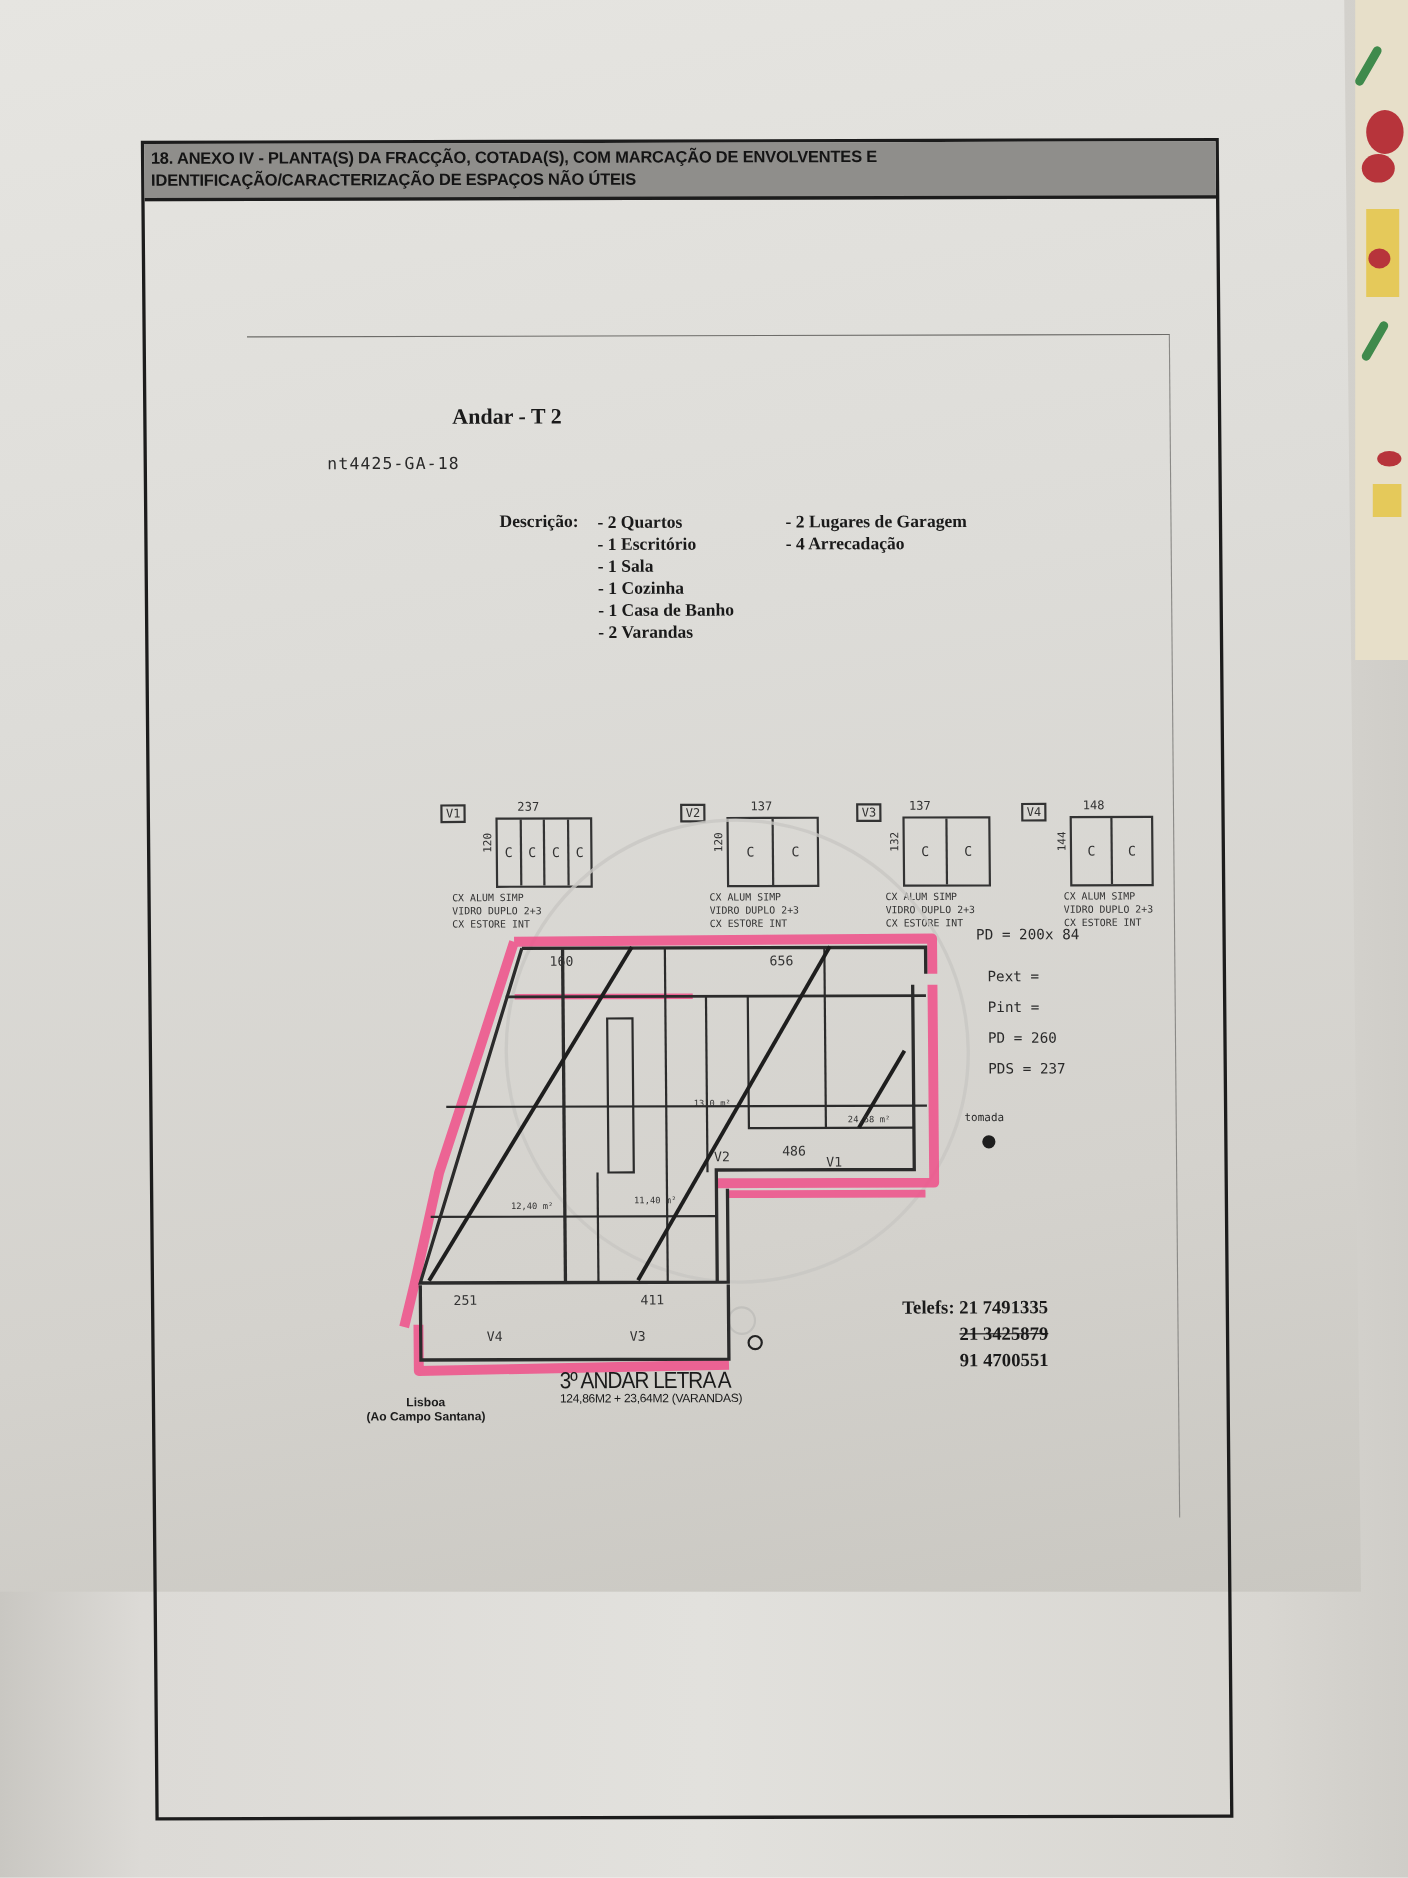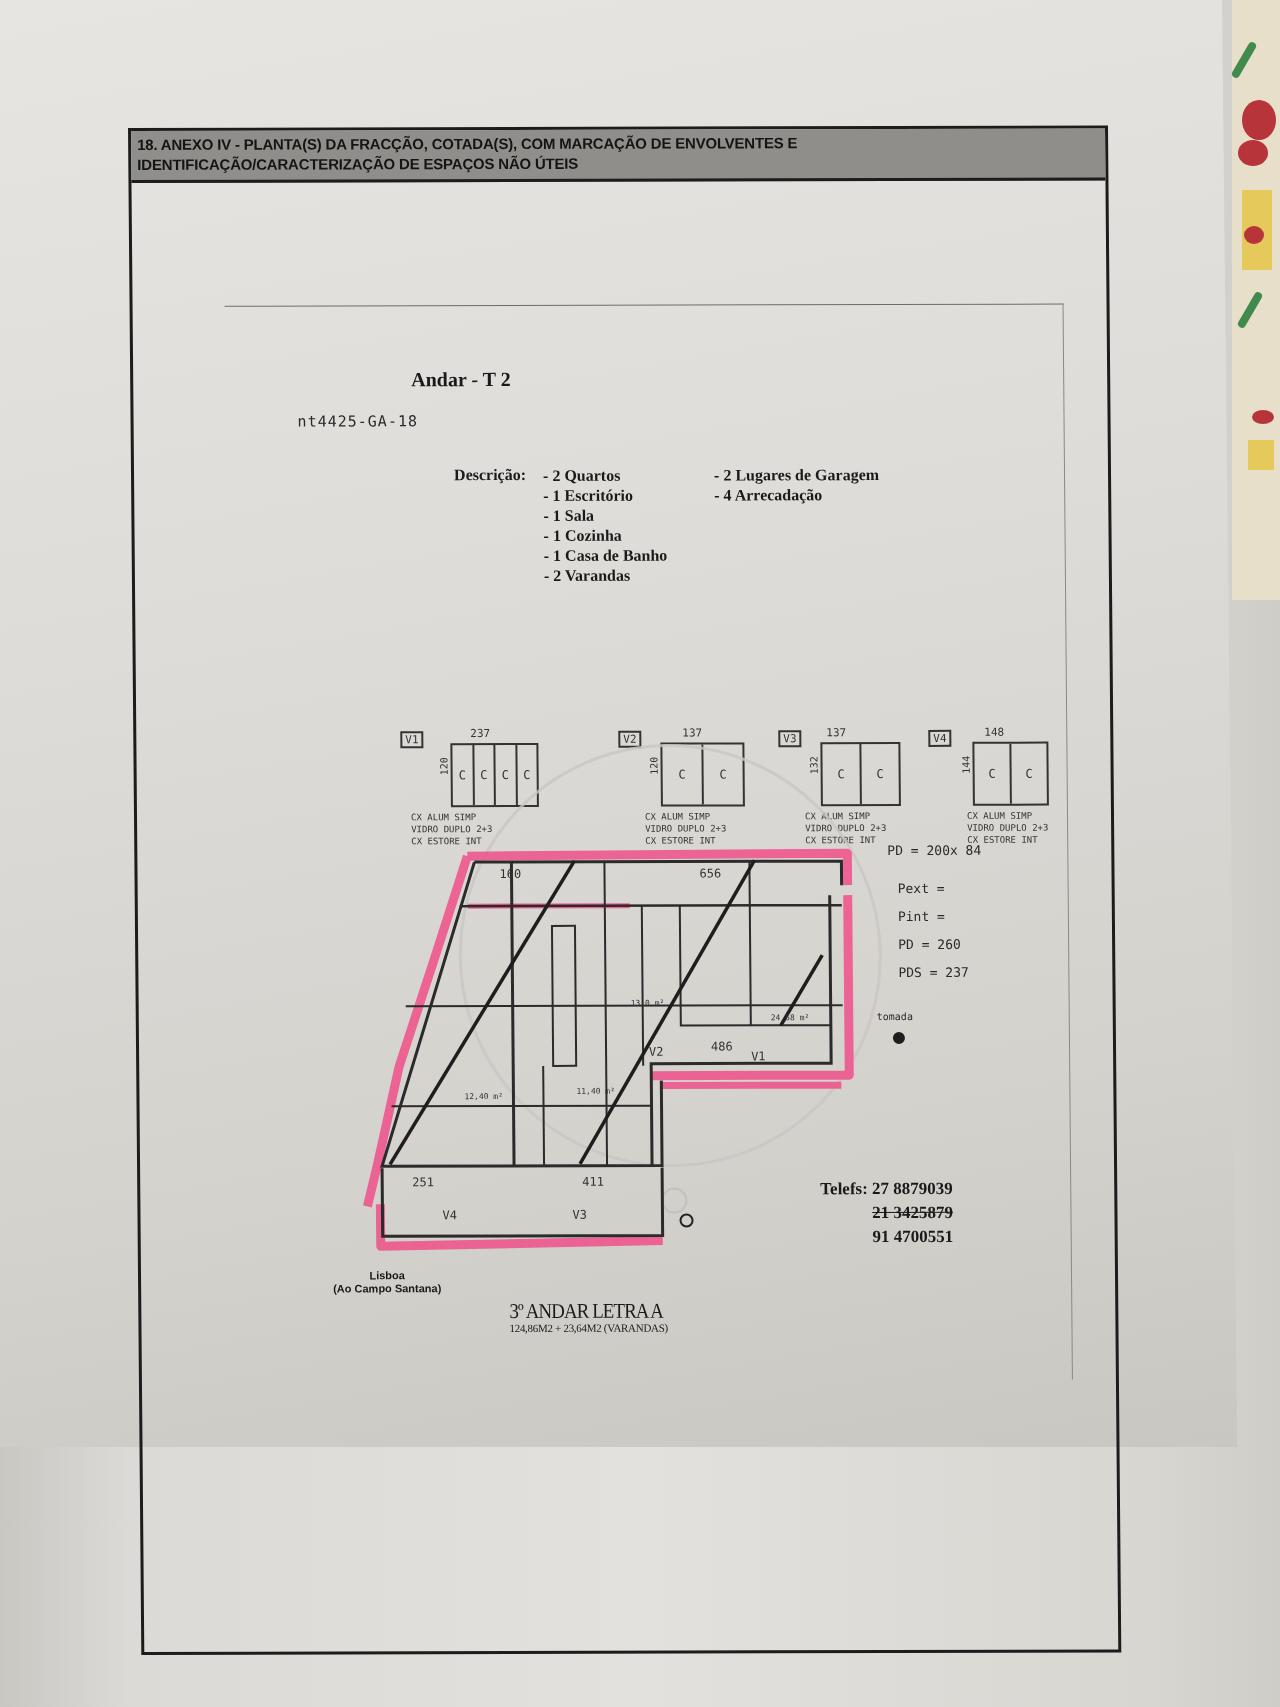--- a/index.html
+++ b/index.html
@@ -68,22 +68,22 @@
   .phones {
     position: absolute; left: 588px; top: 872px; text-align: right;
     font-family: "Liberation Serif", serif; font-weight: bold; font-size: 17px; line-height: 24px; color: #1a1a1a;
   }
   .phones .strike { text-decoration: line-through; }
   .loc {
     position: absolute; left: 100px; top: 963px; text-align: center;
     font-family: "Liberation Sans", sans-serif; font-weight: bold; font-size: 11px; line-height: 13px; color: #1a1a1a;
   }
   .unit {
-    position: absolute; left: 276px; top: 993px;
-    font-family: Liberation Serif, serif; color: #1a1a1a;
+    position: absolute; left: 276px; top: 938px;
+    font-family: Liberation Sans, sans-serif; color: #1a1a1a;
   }
   .unit .big { font-size: 21px; letter-spacing: -1px; transform: scaleX(0.9); transform-origin: left; display: block; white-space: nowrap; }
   .unit .small { font-size: 11px; letter-spacing: -0.3px; white-space: nowrap; display: block; margin-top: -2px; }
 </style>
 </head>
 <body>
 
 <div class="tablecloth">
   <div class="leaf" style="left:8px;top:40px;"></div>
   <div class="flower" style="left:10px;top:100px;width:34px;height:40px;"></div>
@@ -242,21 +242,21 @@
       <div class="notes hand">
         <div style="position:absolute;left:-10px;top:-58px;white-space:nowrap;margin-top:20px;">PD = 200x 84</div>
         <div style="white-space:nowrap;">Pext =</div>
         <div style="white-space:nowrap;">Pint =</div>
         <div style="white-space:nowrap;">PD = 260</div>
         <div style="white-space:nowrap;">PDS = 237</div>
         <div style="position:absolute;left:-22px;top:128px;font-size:10px;white-space:nowrap;">tomada</div>
       </div>
 
       <div class="phones">
-        <div><span>Telefs:</span> <span>27 8879039</span></div>
+        <div><span>Telefs:</span> <span>21 7491335</span></div>
         <div class="strike">21 3425879</div>
         <div>91 4700551</div>
       </div>
 
       <div class="loc">
         <div>Lisboa</div>
         <div>(Ao Campo Santana)</div>
       </div>
 
       <div class="unit">

